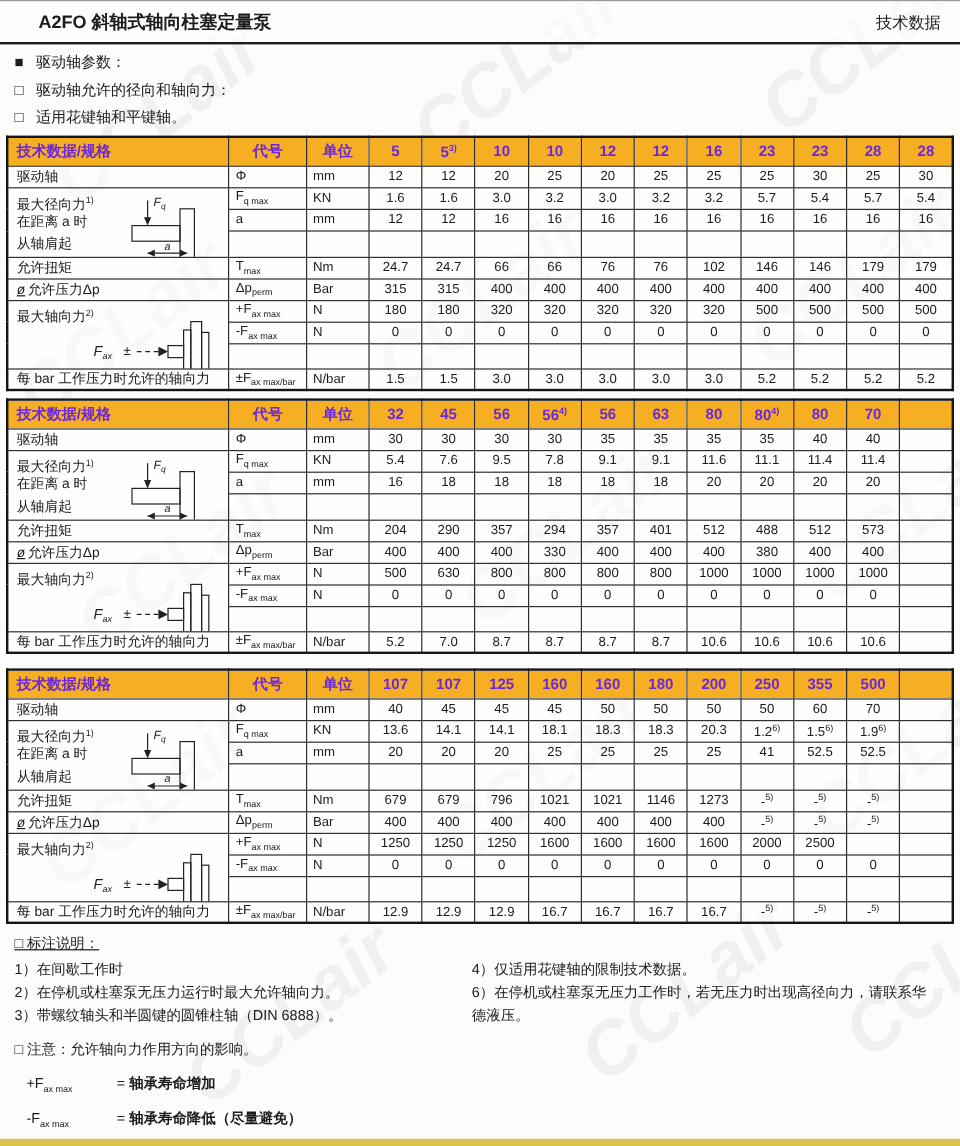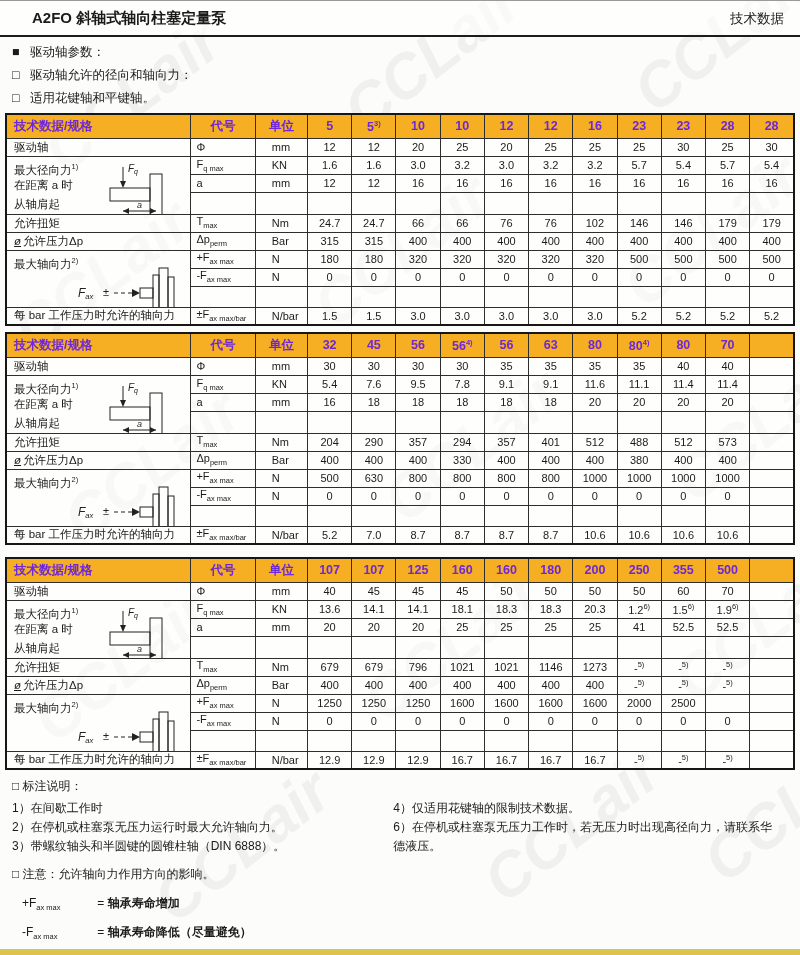--- a/index.html
+++ b/index.html
@@ -29,33 +29,33 @@
   .bullet { font-size:12.5px; margin:6px 0; }
   .bullet .marker { display:inline-block; width:18px; }
   
   table { border-collapse:collapse; table-layout:fixed; width:790px; margin:0 5px; border:2px solid #161616; background:rgba(255,255,255,.55);}
   th,td { border:1px solid #2e2e2e; padding:0 2px; text-align:center; overflow:hidden; }
   thead th { background:#F6AE22; color:#6d28d9; font-weight:bold; font-size:12.5px; height:24px; }
   th.spec { text-align:left; padding-left:7px; }
   td { font-size:11px; height:18px; }
   td.label { text-align:left; padding-left:7px; font-size:11.5px; }
   td.code  { text-align:left; padding-left:5px; font-size:11px; }
-  td.unit  { text-align:left; padding-left:16px; font-size:11px; }
+  td.unit  { text-align:left; padding-left:5px; font-size:11px; }
   tr.blank td { height:21px; }
   sub { font-size:7.5px; }
   sup { font-size:7.5px; }
   td.block { vertical-align:top; position:relative; padding:0 0 0 7px; }
   td.block .lines div { height:19px; line-height:19px; text-align:left; }
   td.block svg { position:absolute; right:4px; top:4px; }
   td.block.axial svg { top:14px; right:10px; }
   .psym { font-style:italic; text-decoration:underline; margin-right:2px; }
   .tbl2 { margin-top:6px; } .tbl3 { margin-top:12px; }
   
   .notes-section { margin:8px 10px 0 12px; font-size:12px; }
-  .notes-heading { margin:2px 0 4px 0; }
+  .notes-heading { margin:2px 0 4px 0;text-decoration:underline; }
   .notes-cols { display:flex; }
   .notes-col { width:49%; }
   .notes-col div { line-height:19px; }
   .attention { margin:10px 10px 0 12px; font-size:12px; }
   .attention-heading { margin-bottom:2px; }
   .att-line { margin:12px 0 0 10px; font-size:12px; }
   .att-line .code { display:inline-block; min-width:72px; }
   .att-line .txt { font-weight:bold; }
   .bottom-strip { position:absolute; left:0; right:0; bottom:0; height:6px; background:#d9c44e; z-index:2; }
 </style>

